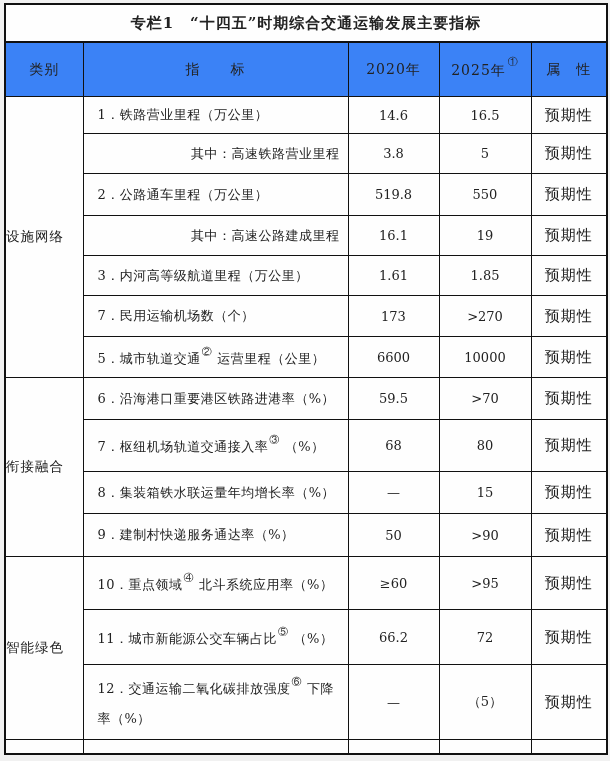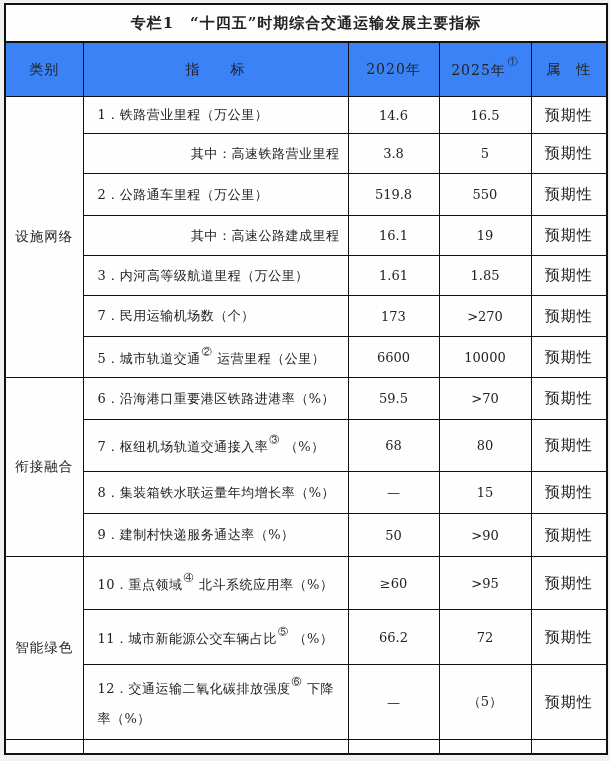--- a/index.html
+++ b/index.html
@@ -41,21 +41,20 @@
   tr.head th {
     height: 53px;
     text-align: center;
     font-weight: normal;
     font-size: 14px;
     letter-spacing: 1px;
     background: #3b82f6;
   }
   
   td.cat {
-    text-align: center;
     letter-spacing: 1px;
     font-size: 13.5px;
   }
   
   td.ind {
     text-align: left;
     padding-left: 14px;
     padding-right: 8px;
     line-height: 30px;
     letter-spacing: 0.5px;

